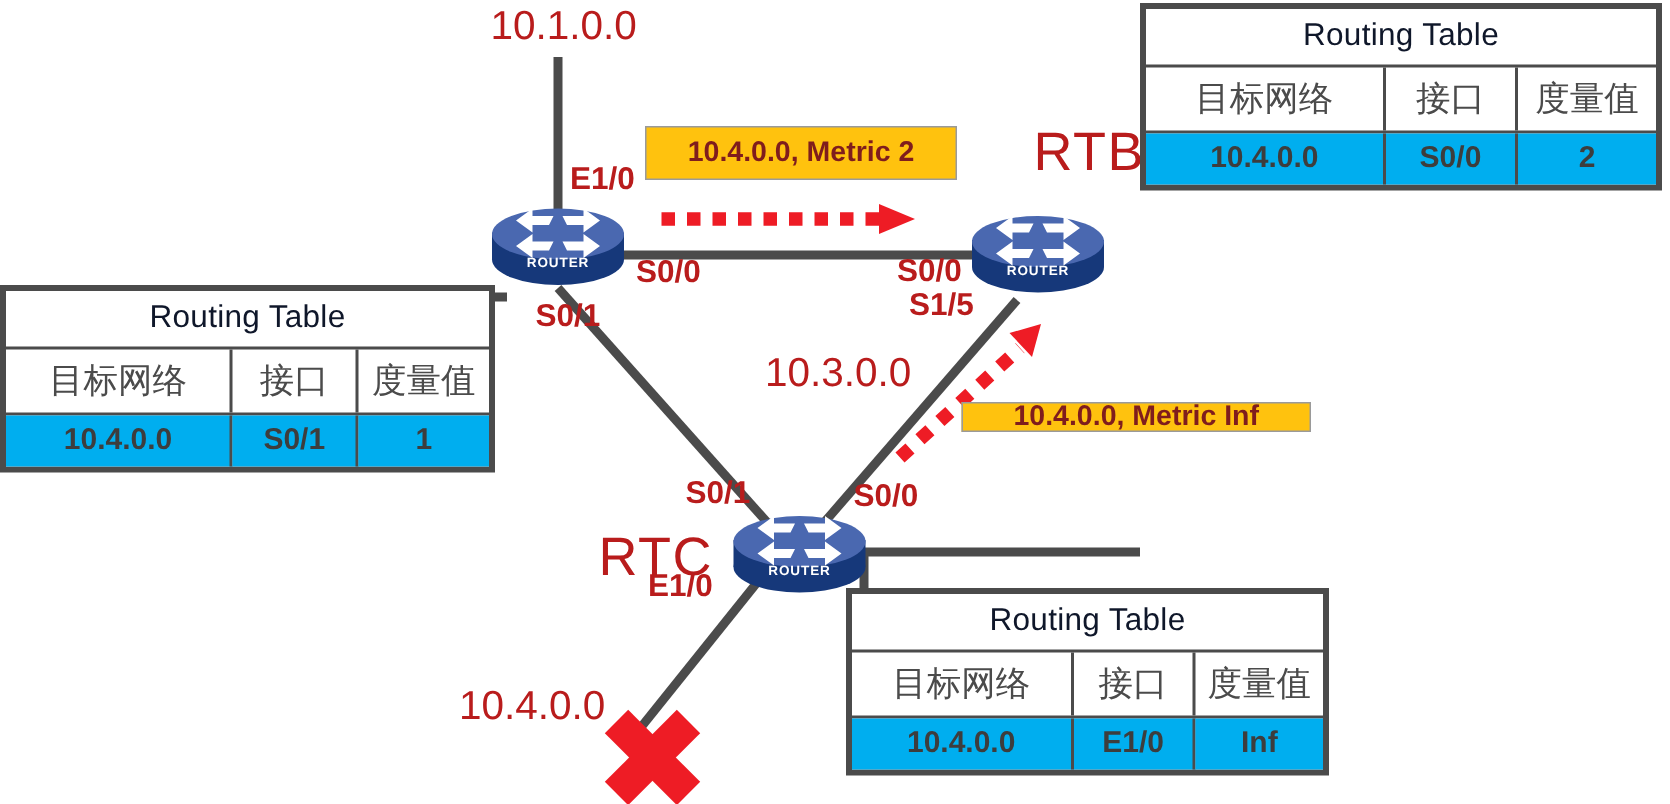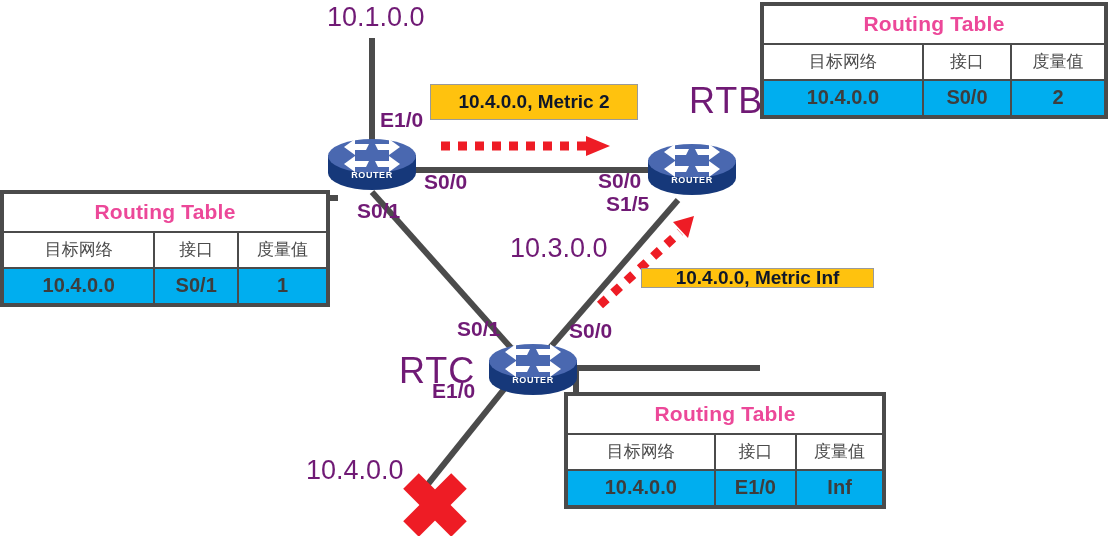--- a/index.html
+++ b/index.html
@@ -4,49 +4,49 @@
 <style>
   html,body{margin:0;padding:0;background:#ffffff;}
   body{width:1113px;height:536px;position:relative;overflow:hidden;
        font-family:"Liberation Sans","DejaVu Sans",sans-serif;}
   #stage{position:absolute;left:0;top:0;width:1113px;height:536px;}
   #links{position:absolute;left:0;top:0;width:1113px;height:536px;}
 
   
   .rtable{position:absolute;border:4px solid #4b4b4b;background:#ffffff;
           box-sizing:border-box;}
-  .rt-title{text-align:center;font-weight:bold;font-size:21px;color:#ec4899;
+  .rt-title{text-align:center;font-weight:normal;font-size:21px;color:#0f172a;
             padding:6px 0 7px 0;border-bottom:2px solid #4b4b4b;
             letter-spacing:.2px;}
   .rt-row{display:flex;}
   .rt-row.head{border-bottom:2px solid #4b4b4b;}
   .rt-cell{box-sizing:border-box;text-align:center;color:#4b4b4b;
            font-size:20px;font-weight:bold;padding:5px 0 6px 0;
            border-right:2px solid #4b4b4b;}
   .rt-cell:last-child{border-right:none;}
-  .rt-row.head .rt-cell{font-weight:normal;font-size:17px;}
+  .rt-row.head .rt-cell{font-weight:normal;font-size:23px;}
   .rt-row.data .rt-cell{background:#00aeef;color:#3d3d3d;}
   .c-net{width:47%;}
   .c-if{width:26%;}
   .c-met{width:27%;}
 
   #table-rta{left:0px;top:190px;width:330px;}
   #table-rtb{left:760px;top:2px;width:348px;}
   #table-rtc{left:564px;top:392px;width:322px;}
 
   
   .callout{position:absolute;background:#ffc20e;border:1px solid #9a9a9a;
-           color:#0f172a;font-weight:bold;font-size:19px;
+           color:#7f1d1d;font-weight:bold;font-size:19px;
            display:flex;align-items:center;justify-content:center;
            box-sizing:border-box;}
   #callout-metric2{left:430px;top:84px;width:208px;height:36px;}
   #callout-metricinf{left:641px;top:268px;width:233px;height:20px;}
 
   
-  .lbl{position:absolute;color:#701a75;white-space:nowrap;}
+  .lbl{position:absolute;color:#b91c1c;white-space:nowrap;}
   .net-lbl{font-size:27px;font-weight:300;}
   .rtr-lbl{font-size:36px;font-weight:300;letter-spacing:1px;}
   .if-lbl{font-size:21px;font-weight:bold;}
 
   #lbl-net-10100{left:327px;top:2px;}
   #lbl-net-10200{left:476px;top:176px;}
   #lbl-net-10300{left:510px;top:233px;}
   #lbl-net-10400{left:306px;top:455px;}
 
   #lbl-rta{left:231px;top:132px;}

